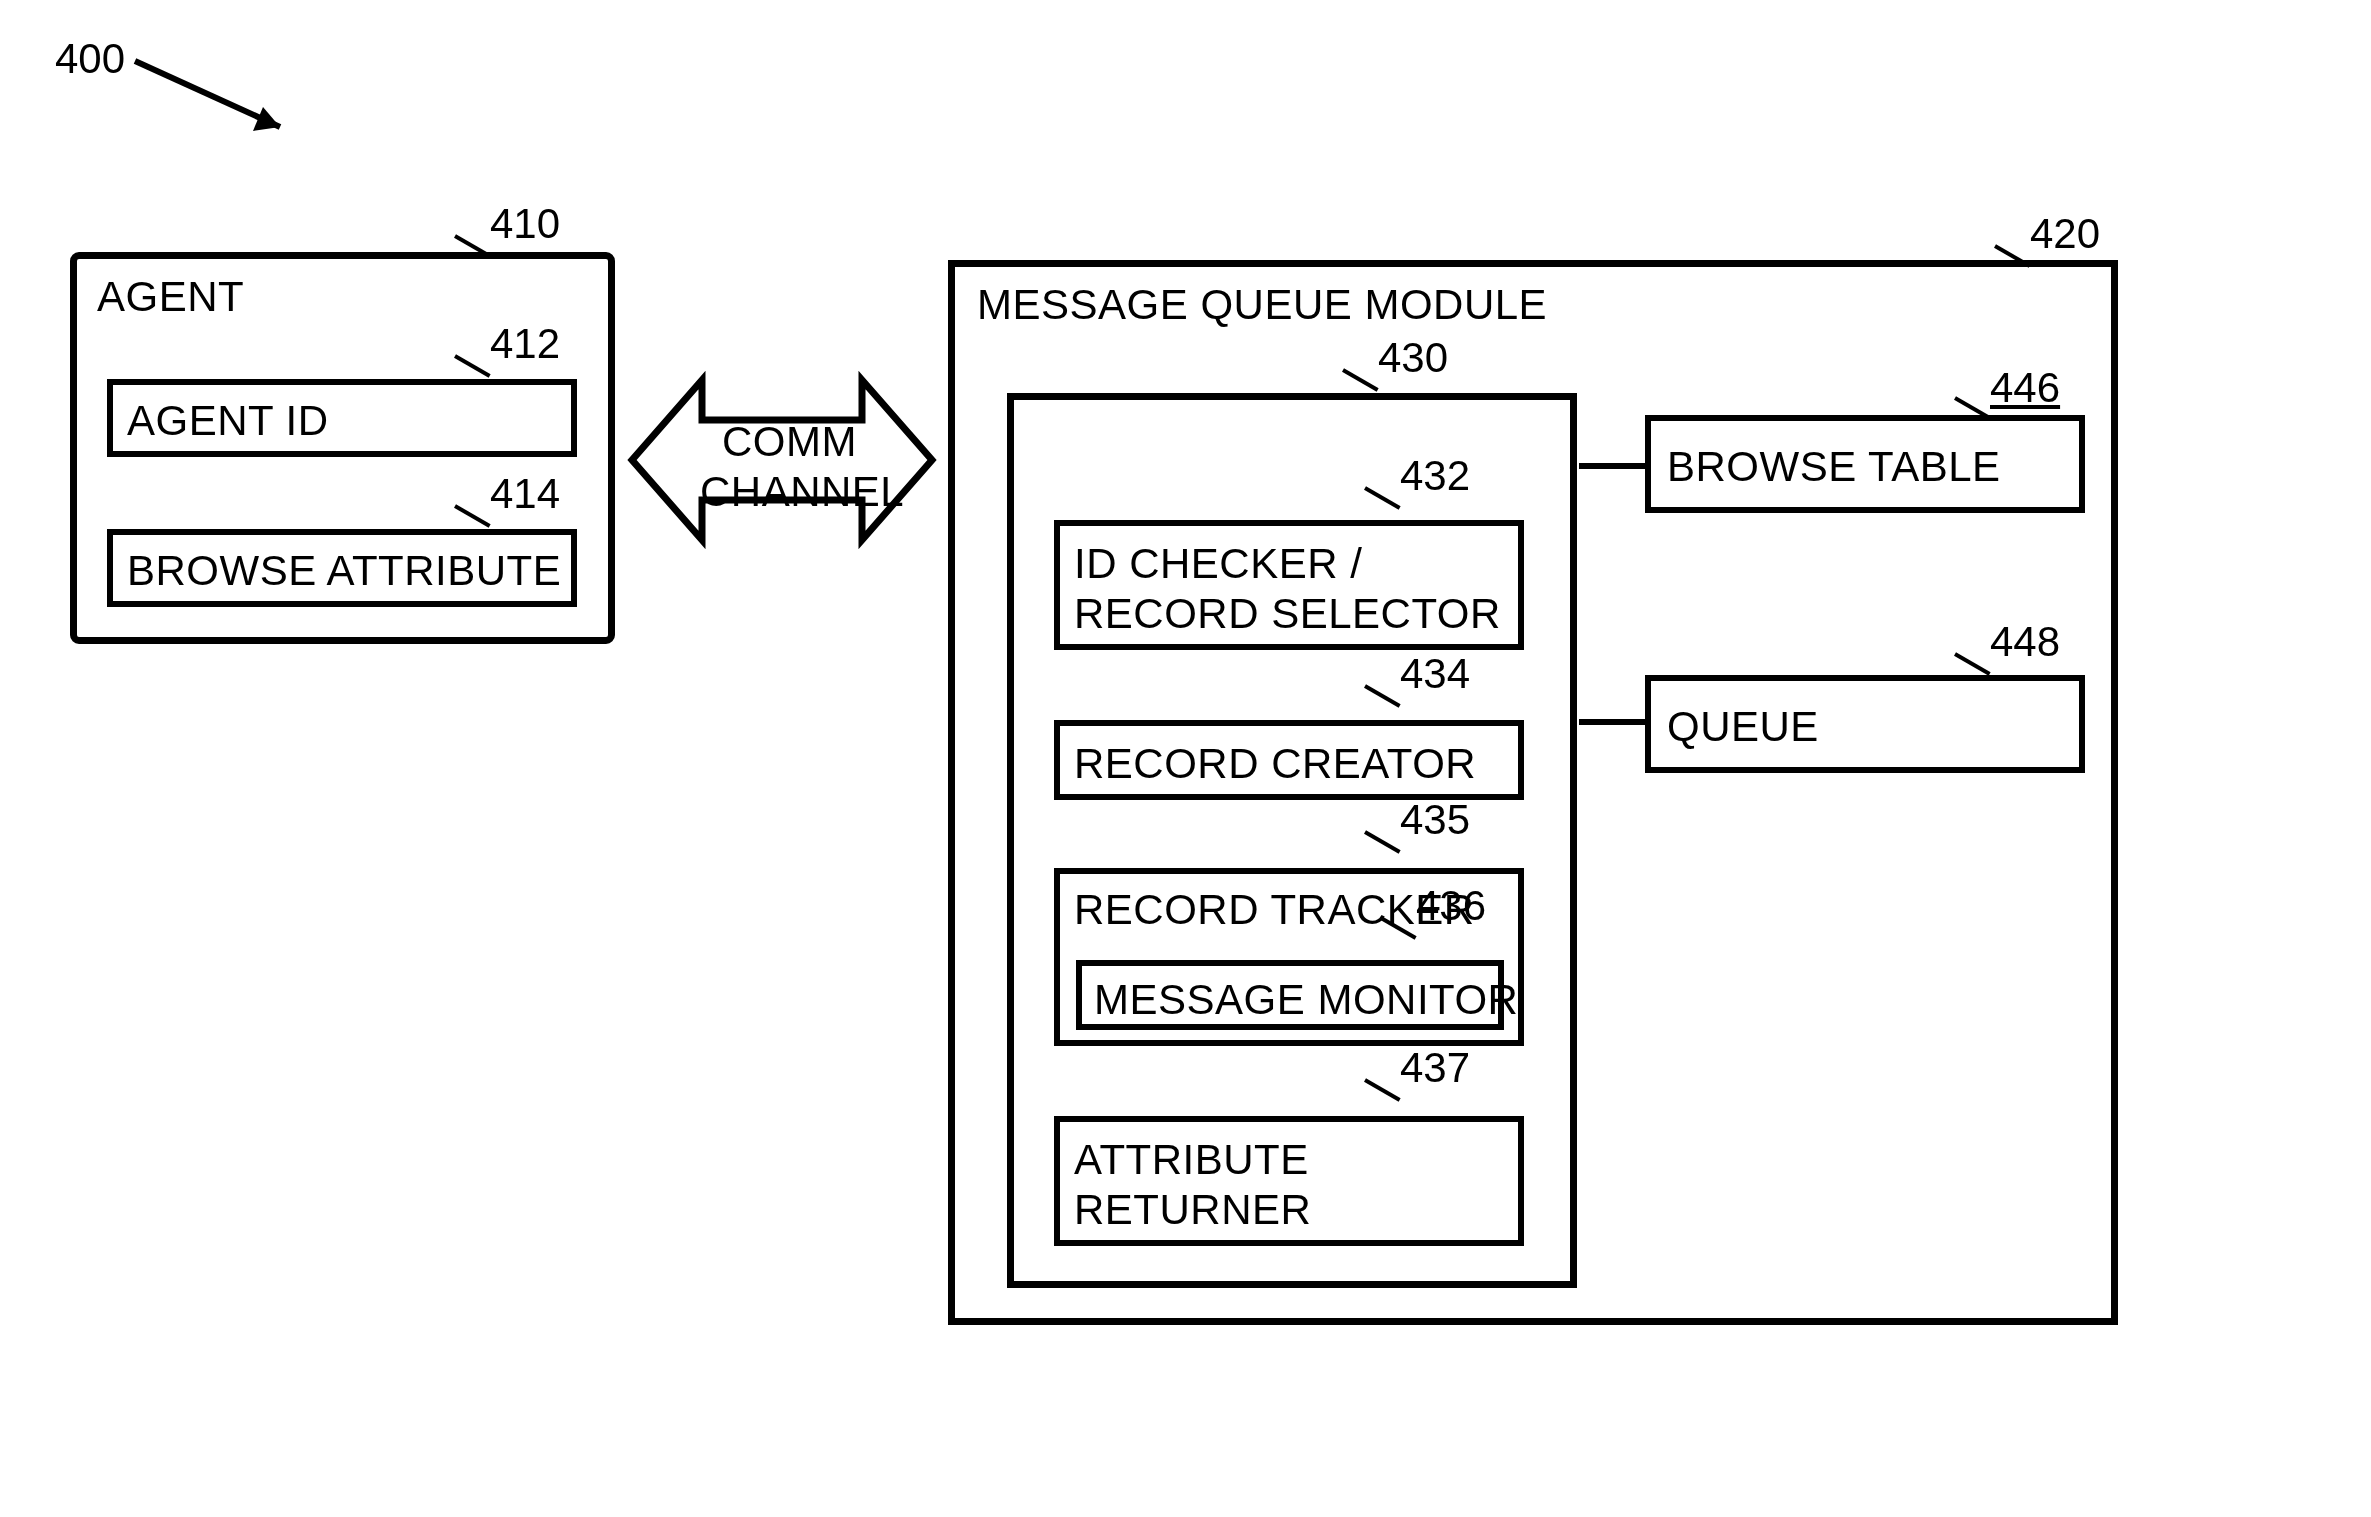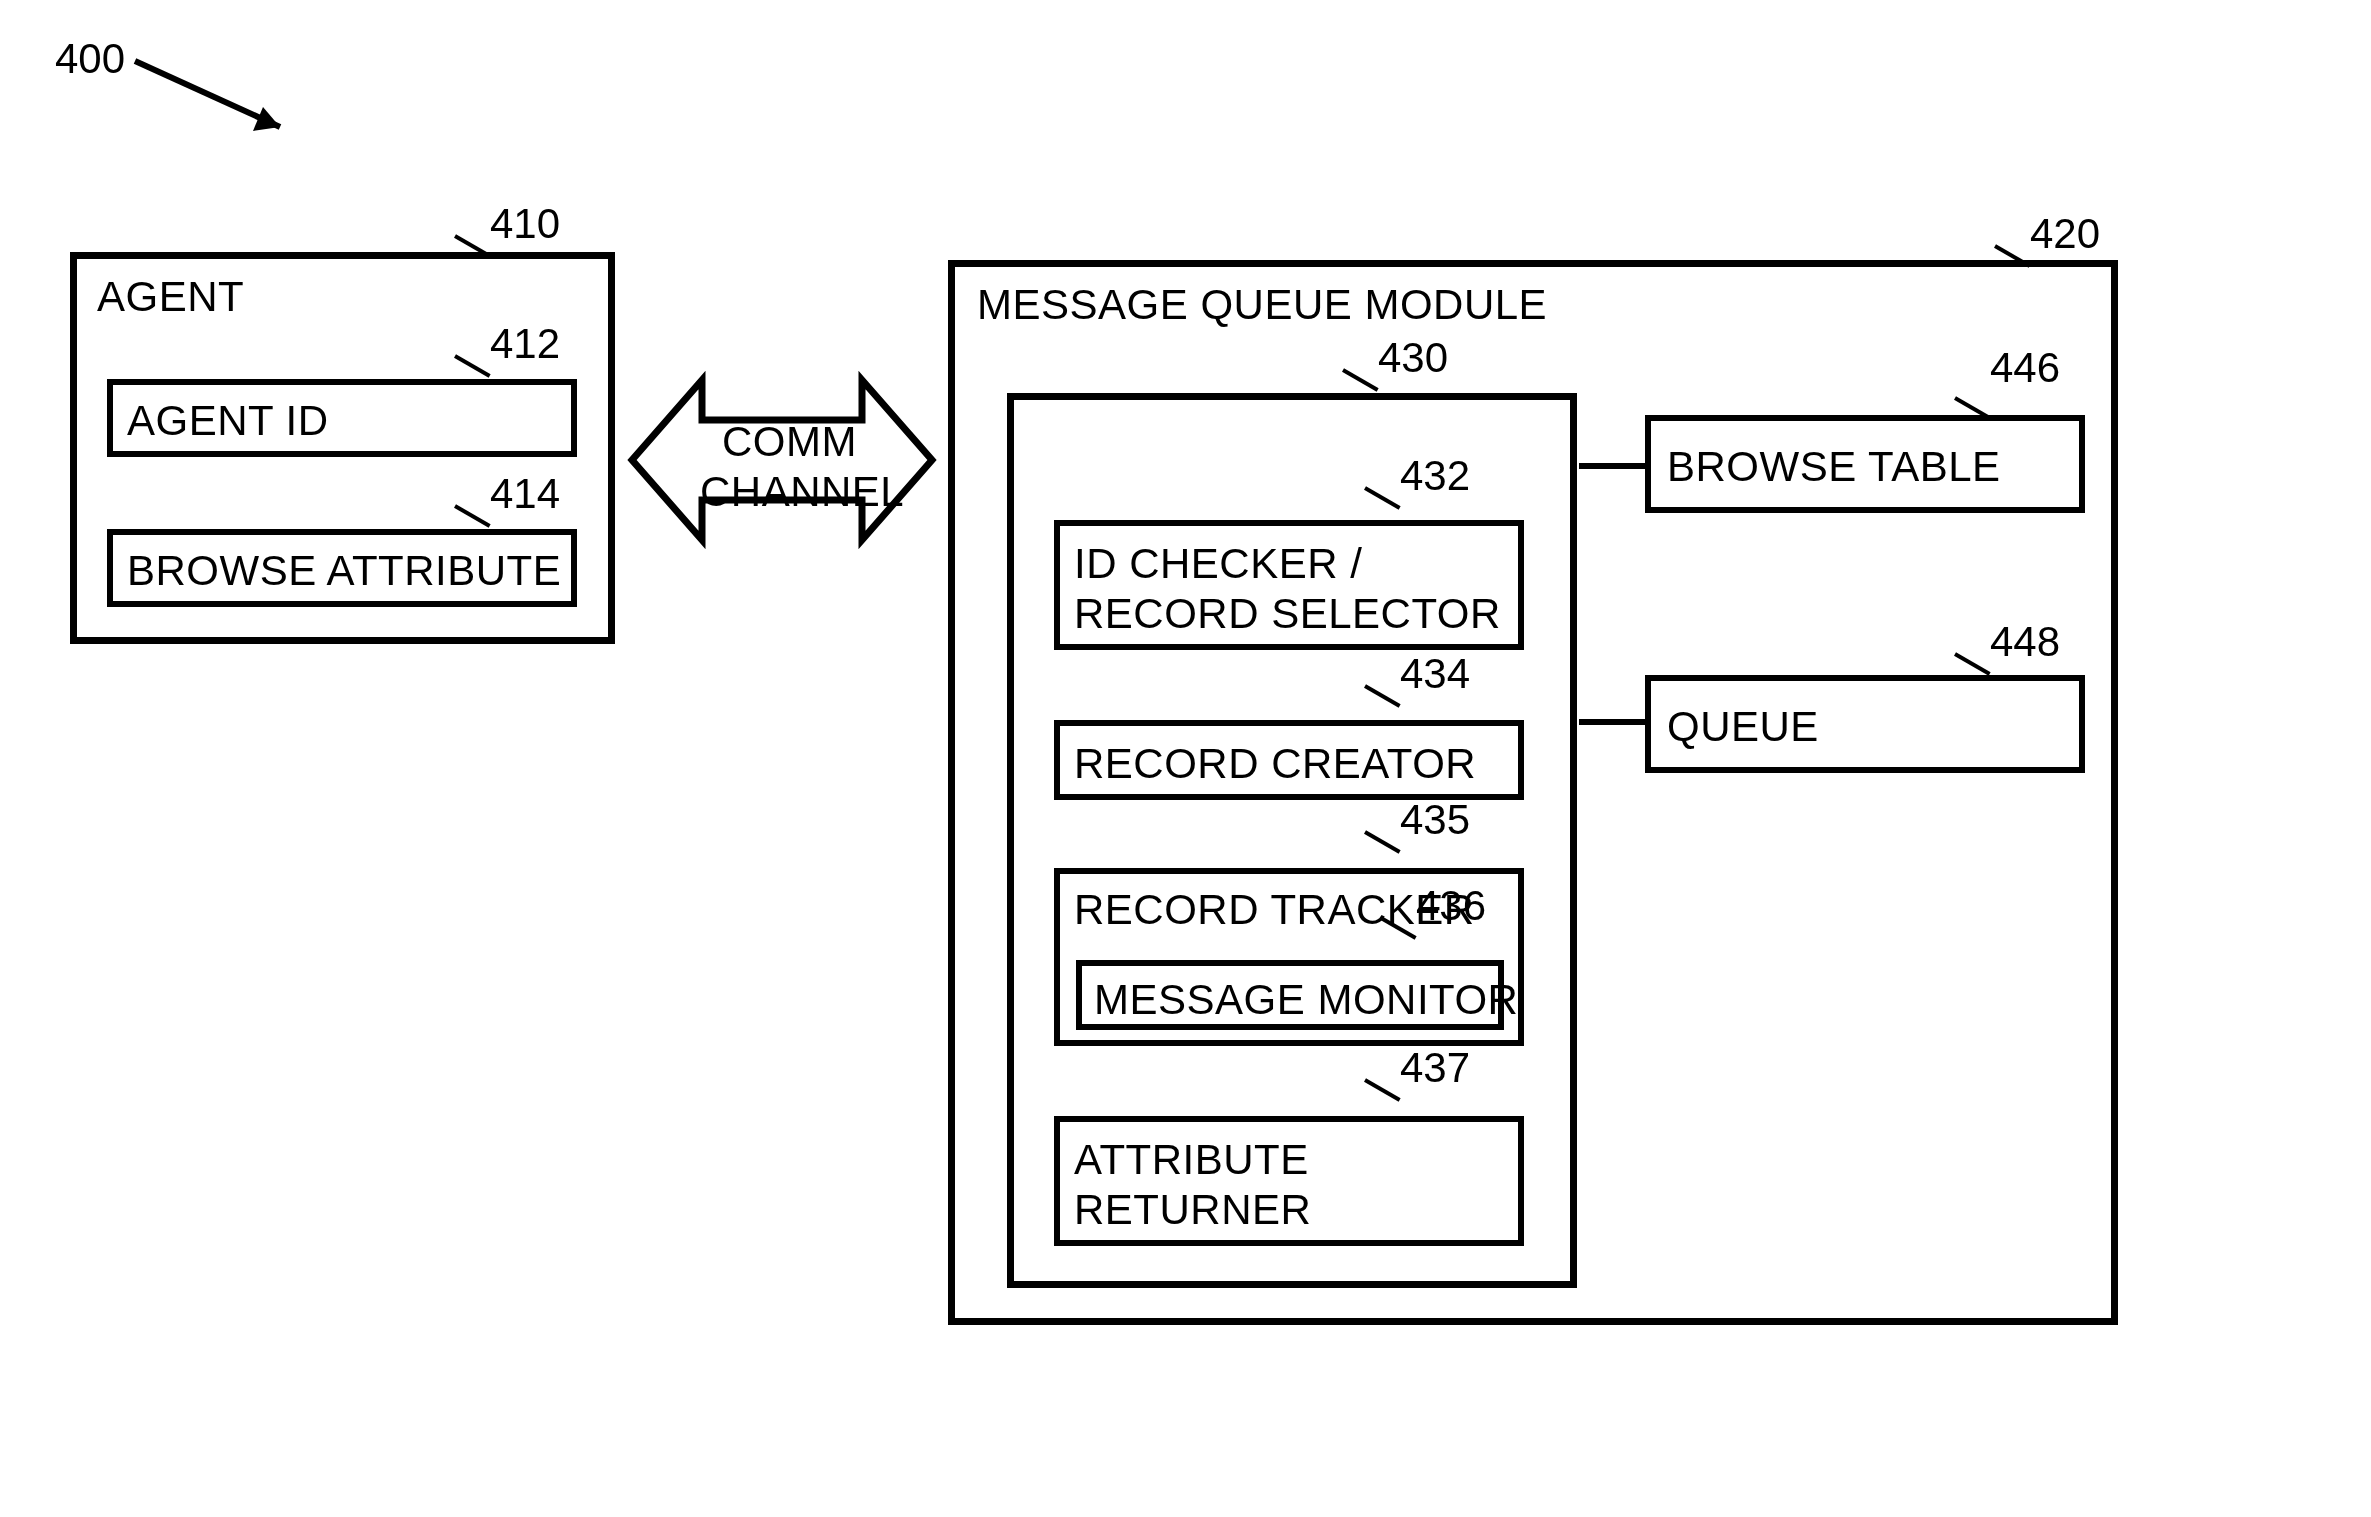--- a/index.html
+++ b/index.html
@@ -49,21 +49,21 @@
 <body>
 
 <div class="stage">
 
   <div class="abs ref" style="left:55px; top:35px;">400</div>
   <svg class="abs" style="left:125px; top:55px;" width="190" height="100">
     <line x1="10" y1="6" x2="155" y2="72" stroke="#000" stroke-width="6"></line>
     <polygon points="155,72 138,52 128,76" fill="#000"></polygon>
   </svg>
 
-  <div class="abs box" style="left:70px; top:252px; width:545px; height:392px;">
+  <div class="abs box" style="left:70px; top:252px; width:545px; height:392px;border-radius:9px;">
     <div class="abs label" style="left:20px; top:14px;">AGENT</div>
 
     <div class="abs thin-box" style="left:30px; top:120px; width:470px; height:78px;">
       <div class="abs label" style="left:14px; top:12px;">AGENT ID</div>
     </div>
 
     <div class="abs thin-box" style="left:30px; top:270px; width:470px; height:78px;">
       <div class="abs label" style="left:14px; top:12px;">BROWSE ATTRIBUTE</div>
     </div>
   </div>
@@ -138,19 +138,19 @@
 
   <div class="abs ref" style="left:1400px; top:796px;">435</div>
   <div class="tick" style="left:1365px; top:830px; transform:rotate(30deg);"></div>
 
   <div class="abs ref" style="left:1416px; top:882px;">436</div>
   <div class="tick" style="left:1381px; top:916px; transform:rotate(30deg);"></div>
 
   <div class="abs ref" style="left:1400px; top:1044px;">437</div>
   <div class="tick" style="left:1365px; top:1078px; transform:rotate(30deg);"></div>
 
-  <div class="abs ref" style="left:1990px; top:344px;">446</div>
+  <div class="abs ref" style="left:1990px; top:364px;text-decoration:underline;">446</div>
   <div class="tick" style="left:1955px; top:396px; transform:rotate(30deg);"></div>
 
   <div class="abs ref" style="left:1990px; top:618px;">448</div>
   <div class="tick" style="left:1955px; top:652px; transform:rotate(30deg);"></div>
 
 </div>
 
 </body></html>

